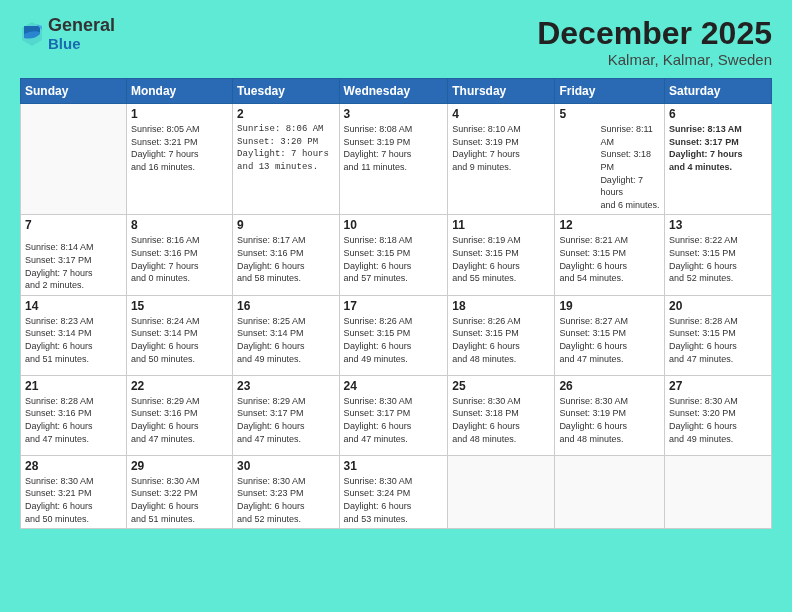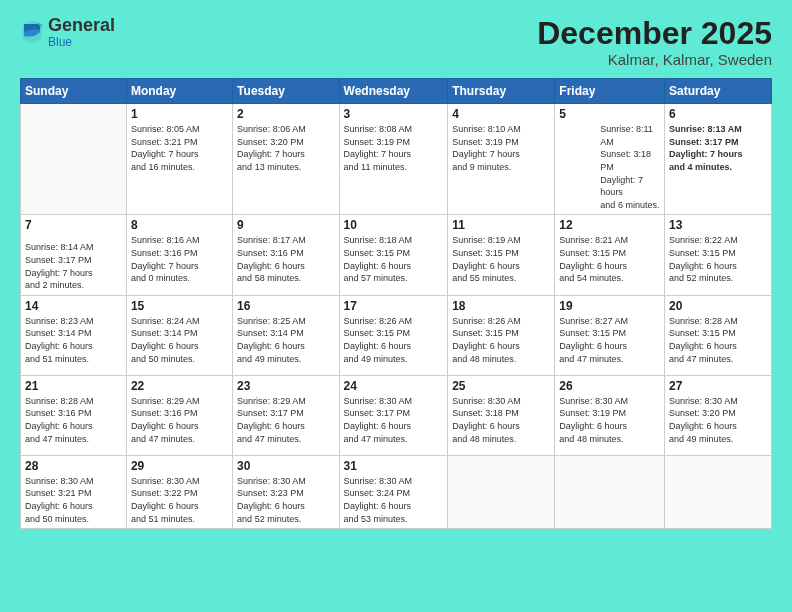--- a/index.html
+++ b/index.html
@@ -30,22 +30,22 @@
       display: flex;
       flex-direction: column;
       line-height: 1.1;
     }
     .logo-general {
       font-size: 18px;
       font-weight: bold;
       color: #333;
     }
     .logo-blue {
-      font-size: 12px;
-      font-weight: normal;
+      font-size: 15px;
+      font-weight: bold;
       color: #1a6ab1;
     }
     .logo-icon {
       width: 24px;
       height: 28px;
       margin-right: 4px;
     }
     .title-block {
       text-align: right;
     }
@@ -142,21 +142,21 @@
           <td class="empty"></td>
           <td>
             <span class="day-number">1</span>
             <div class="day-info" style="white-space: pre-wrap;">Sunrise: 8:05 AM
 Sunset: 3:21 PM
 Daylight: 7 hours
 and 16 minutes.</div>
           </td>
           <td>
             <span class="day-number">2</span>
-            <div class="day-info" style="white-space: pre-wrap;">Sunrise: 8:06 AM
+            <div class="day-info" style="white-space: pre-wrap; font-family: Liberation Mono, monospace;">Sunrise: 8:06 AM
 Sunset: 3:20 PM
 Daylight: 7 hours
 and 13 minutes.</div>
           </td>
           <td>
             <span class="day-number">3</span>
             <div class="day-info" style="white-space: pre-wrap;">Sunrise: 8:08 AM
 Sunset: 3:19 PM
 Daylight: 7 hours
 and 11 minutes.</div>

